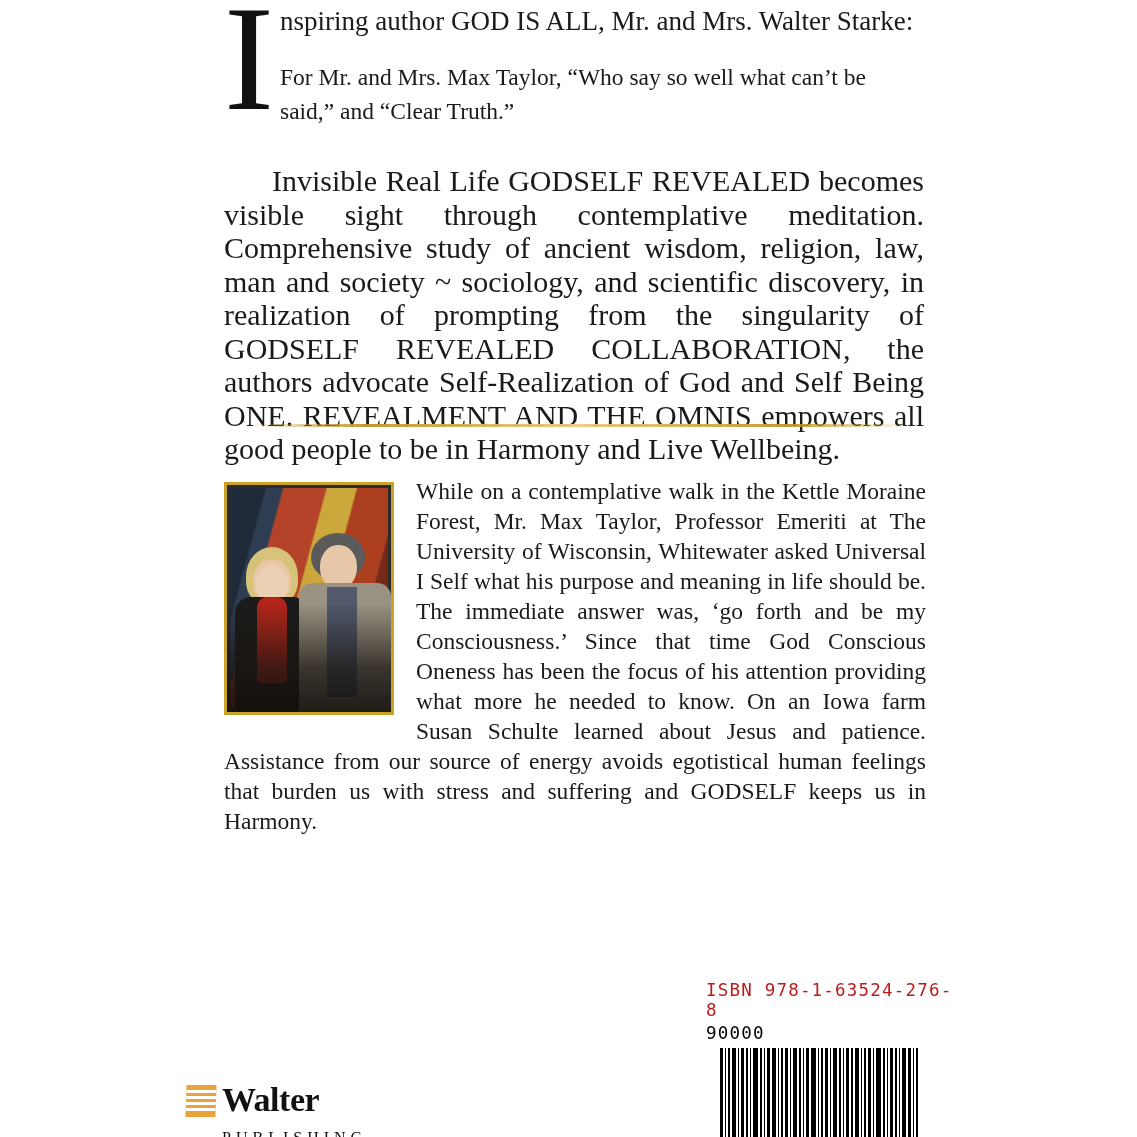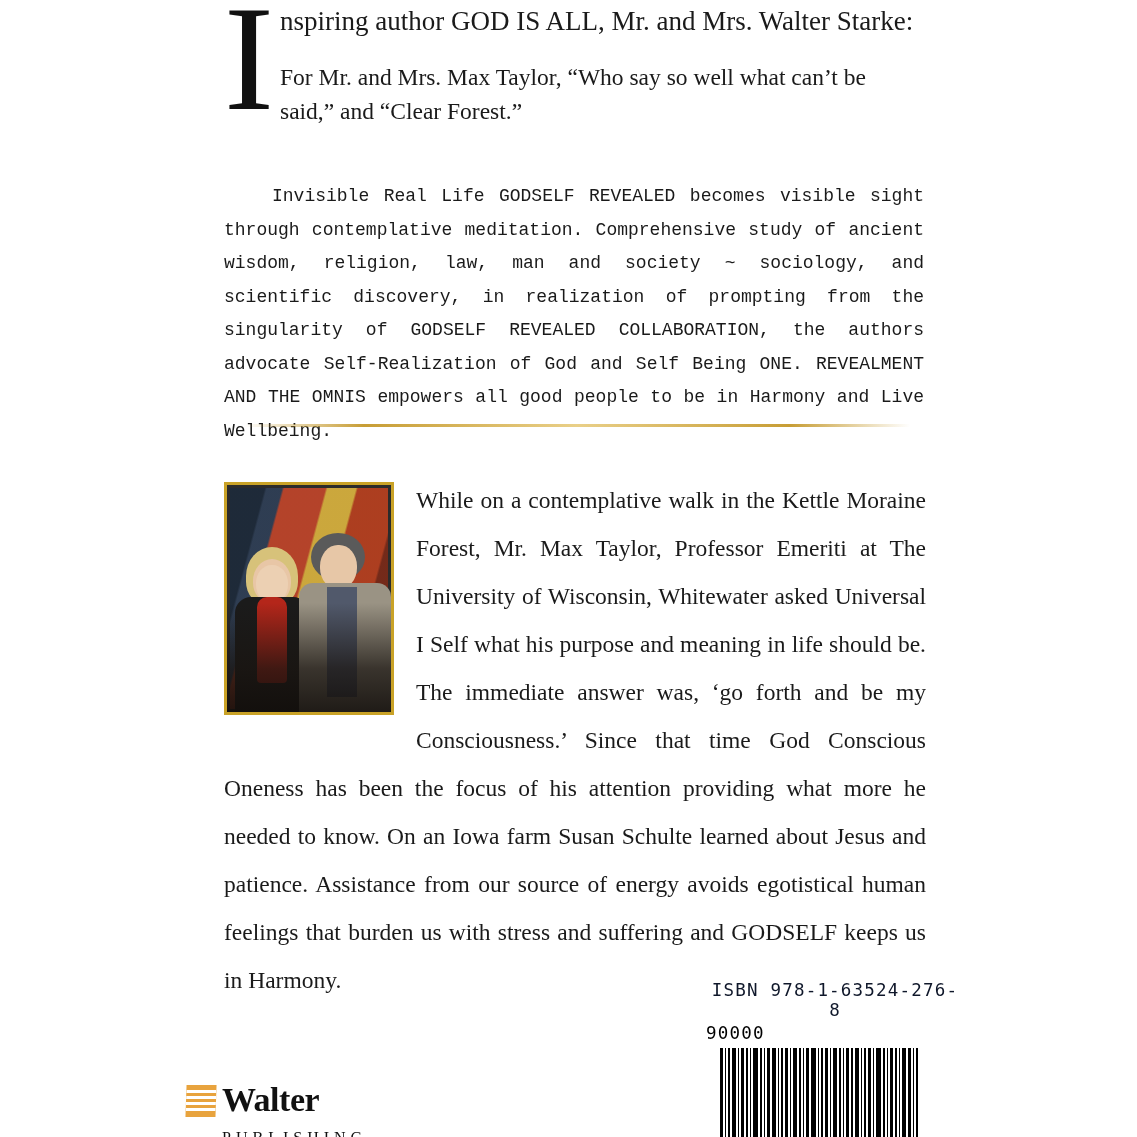--- a/index.html
+++ b/index.html
@@ -54,26 +54,25 @@
 
   .dropcap-para {
     margin-left: 56px;
     font-size: 23.5px;
     line-height: 34px;
     padding-top: 22px;
     width: 645px;
   }
 
   .body-para {
-    font-size: 18px;
+    font-size: 30px;
     line-height: 33.5px;
     text-align: justify;
-    margin-top: 40px;
+    margin-top: 24px;
     width: 700px;
-    font-family: Liberation Mono, monospace;
   }
 
   .indent {
     text-indent: 48px;
   }
 
   
   .divider {
     position: absolute;
     left: 244px;
@@ -184,37 +183,37 @@
   }
   .fig-m-shirt {
     position: absolute;
     left: 100px; top: 102px;
     width: 30px; height: 110px;
     background: #51596b;
   }
 
   .author-text {
     font-size: 23.5px;
-    line-height: 48px;
+    line-height: 30px;
     text-align: justify;
   }
 
   
   .isbn-block {
     position: absolute;
     left: 706px;
     top: 980px;
     width: 258px;
   }
   .isbn-text {
     font-family: "DejaVu Sans Mono", monospace;
     font-size: 17.5px;
     letter-spacing: 1.2px;
-    text-align: center;
-    color: #0f172a;
+    text-align: left;
+    color: #b91c1c;
   }
   .isbn-sup {
     font-family: "DejaVu Sans Mono", monospace;
     font-size: 17.5px;
     letter-spacing: 1.2px;
     text-align: left;
     color: #000;
     margin-top: 3px;
     padding-right: 6px;
   }
@@ -291,21 +290,21 @@
 </style>
 </head>
 <body>
 
 <div class="page">
 
   <div class="blurb">
     <div class="dropcap-block">
       <span class="dropcap">I</span>
       <div class="dropcap-line1">nspiring author GOD IS ALL, Mr. and Mrs. Walter Starke:</div>
-      <div class="dropcap-para">For Mr. and Mrs. Max Taylor, “Who say so well what can’t be said,” and “Clear Forest.”</div>
+      <div class="dropcap-para">For Mr. and Mrs. Max Taylor, “Who say so well what can’t be said,” and “Clear Truth.”</div>
     </div>
     <div class="body-para indent">Invisible Real Life GODSELF REVEALED becomes visible sight through contemplative meditation. Comprehensive study of ancient wisdom, religion, law, man and society ~ sociology, and scientific discovery, in realization of prompting from the singularity of GODSELF REVEALED COLLABORATION, the authors advocate Self-Realization of God and Self Being ONE. REVEALMENT AND THE OMNIS empowers all good people to be in Harmony and Live Wellbeing.</div>
   </div>
 
   <div class="divider"></div>
 
   <div class="author-section">
     <div class="author-photo">
       <div class="photo-bg"></div>
       <div class="fig-w-hair"></div>

